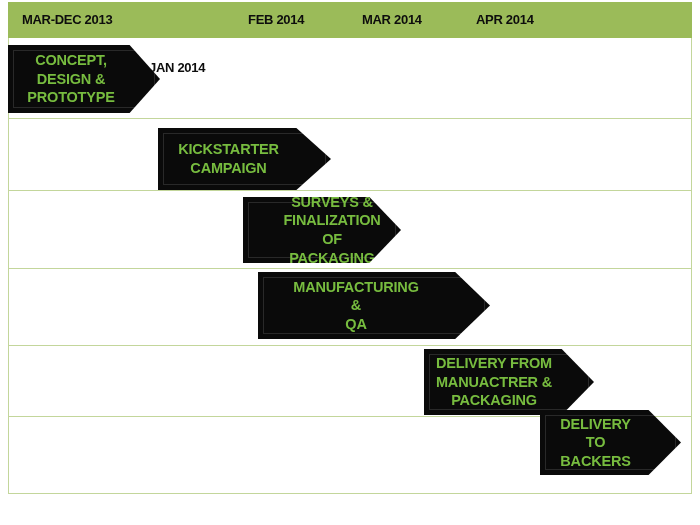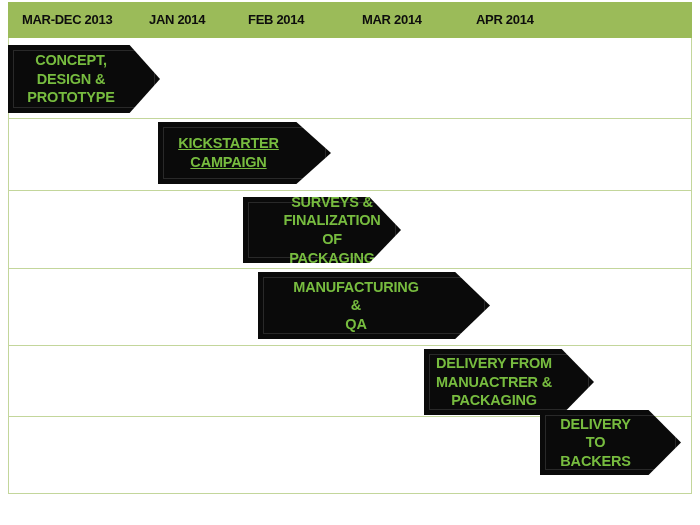--- a/index.html
+++ b/index.html
@@ -103,21 +103,21 @@
   .a5 .arrow-text { padding-right: 34px; }
   .a6 .arrow-text { padding-right: 34px; }
 </style>
 </head>
 <body>
 
 <div id="root">
 
   <div class="header-band">
     <div class="header-label" style="left:14px;">MAR-DEC 2013</div>
-    <div class="header-label" style="left:141px;">JAN 2014</div>
+    <div class="header-label" style="left:141px;margin-top:48px;">JAN 2014</div>
     <div class="header-label" style="left:240px;">FEB 2014</div>
     <div class="header-label" style="left:354px;">MAR 2014</div>
     <div class="header-label" style="left:468px;">APR 2014</div>
   </div>
 
   <div class="grid">
     <div class="row-line" style="top:80px;"></div>
     <div class="row-line" style="top:152px;"></div>
     <div class="row-line" style="top:230px;"></div>
     <div class="row-line" style="top:307px;"></div>
@@ -125,22 +125,22 @@
   </div>
 
   <div class="arrow a1" style="left:8px; top:45px; width:152px; height:68px;
               clip-path: polygon(0% 0%, 80% 0%, 100% 50%, 80% 100%, 0% 100%);">
     <span class="inner-bevel"></span>
     <span class="arrow-text">CONCEPT,
 DESIGN &amp;
 PROTOTYPE</span>
   </div>
 
-  <div class="arrow a2" style="left:158px; top:122px; width:173px; height:62px;
-              clip-path: polygon(0% 0%, 80% 0%, 100% 50%, 80% 100%, 0% 100%); text-decoration: underline;">
+  <div class="arrow a2" style="left:158px; top:128px; width:173px; height:62px;
+              clip-path: polygon(0% 0%, 80% 0%, 100% 50%, 80% 100%, 0% 100%);">
     <span class="inner-bevel"></span>
     <span class="arrow-text">KICKSTARTER
 CAMPAIGN</span>
   </div>
 
   <div class="arrow a3" style="left:243px; top:197px; width:158px; height:66px;
               clip-path: polygon(0% 0%, 80% 0%, 100% 50%, 80% 100%, 0% 100%);">
     <span class="inner-bevel"></span>
     <span class="arrow-text">SURVEYS &amp;
 FINALIZATION

